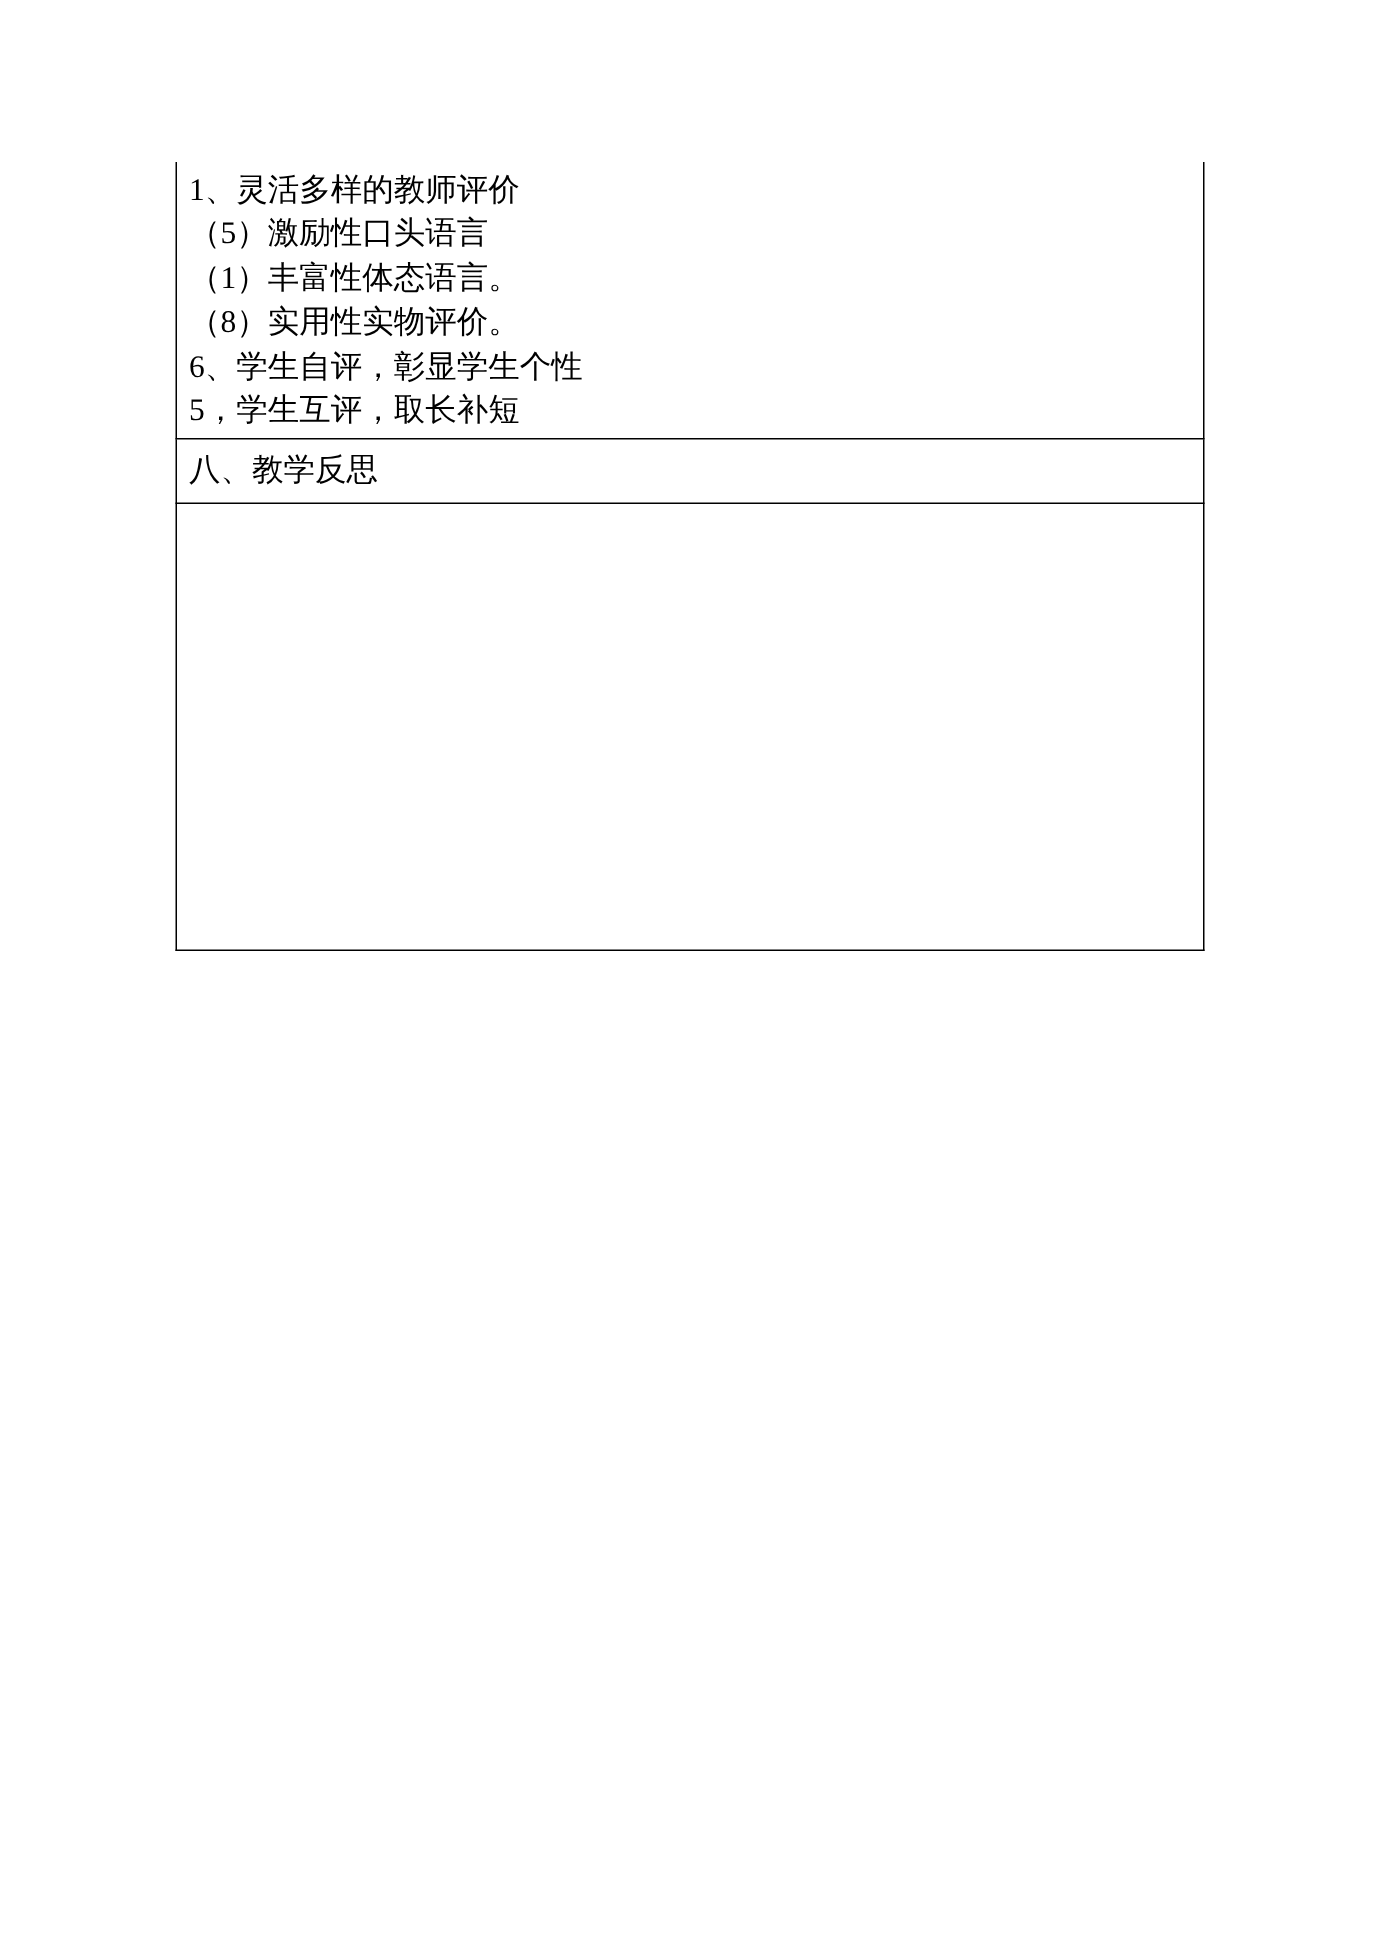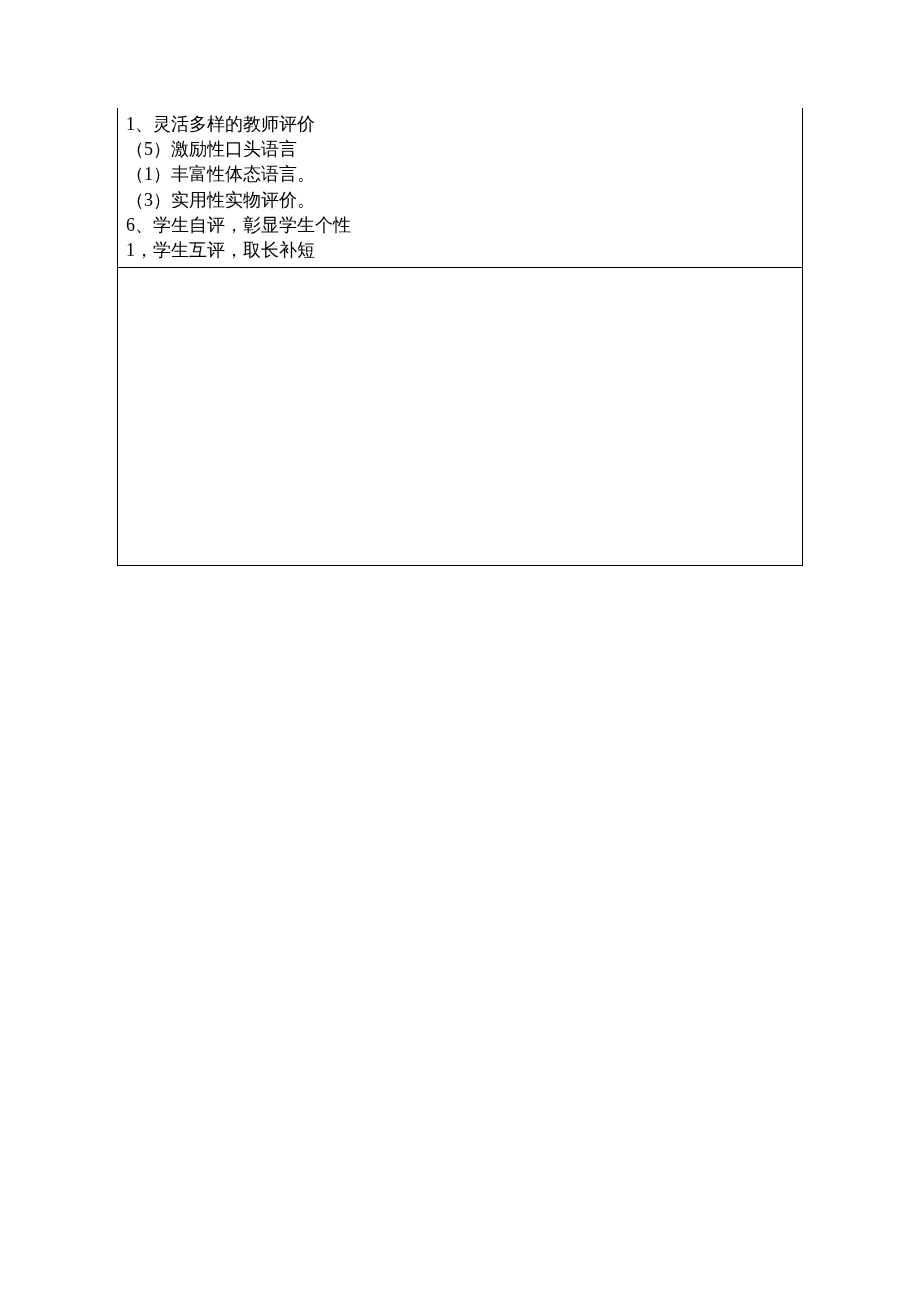--- a/index.html
+++ b/index.html
@@ -14,21 +14,21 @@
       height: 1302px;
       padding: 108px 117px 0 117px;
     }
     .table-wrapper {
       width: 100%;
       border-collapse: collapse;
     }
     .cell {
       border: 1px solid #000;
       padding: 4px 8px;
-      font-size: 18px;
+      font-size: 21px;
       line-height: 1.4;
       vertical-align: top;
     }
     .cell-middle-top {
       border-top: none;
     }
     .cell-section-header {
       padding: 6px 8px;
     }
     .cell-reflection {
@@ -41,22 +41,27 @@
 </head>
 <body>
 
 <table class="table-wrapper">
   <tbody>
       <tr>
     <td class="cell cell-middle-top">
       <div class="line">1、灵活多样的教师评价</div>
       <div class="line">（5）激励性口头语言</div>
       <div class="line">（1）丰富性体态语言。</div>
-      <div class="line">（3）实用性实物评价。</div>
+      <div class="line">（8）实用性实物评价。</div>
       <div class="line">6、学生自评，彰显学生个性</div>
-      <div class="line">1，学生互评，取长补短</div>
+      <div class="line">5，学生互评，取长补短</div>
+    </td>
+  </tr>
+  <tr>
+    <td class="cell cell-section-header">
+      <span>八、教学反思</span>
     </td>
   </tr>
   <tr>
     <td class="cell cell-reflection"></td>
   </tr>
 </tbody>
   </table>
 
 </body></html>

